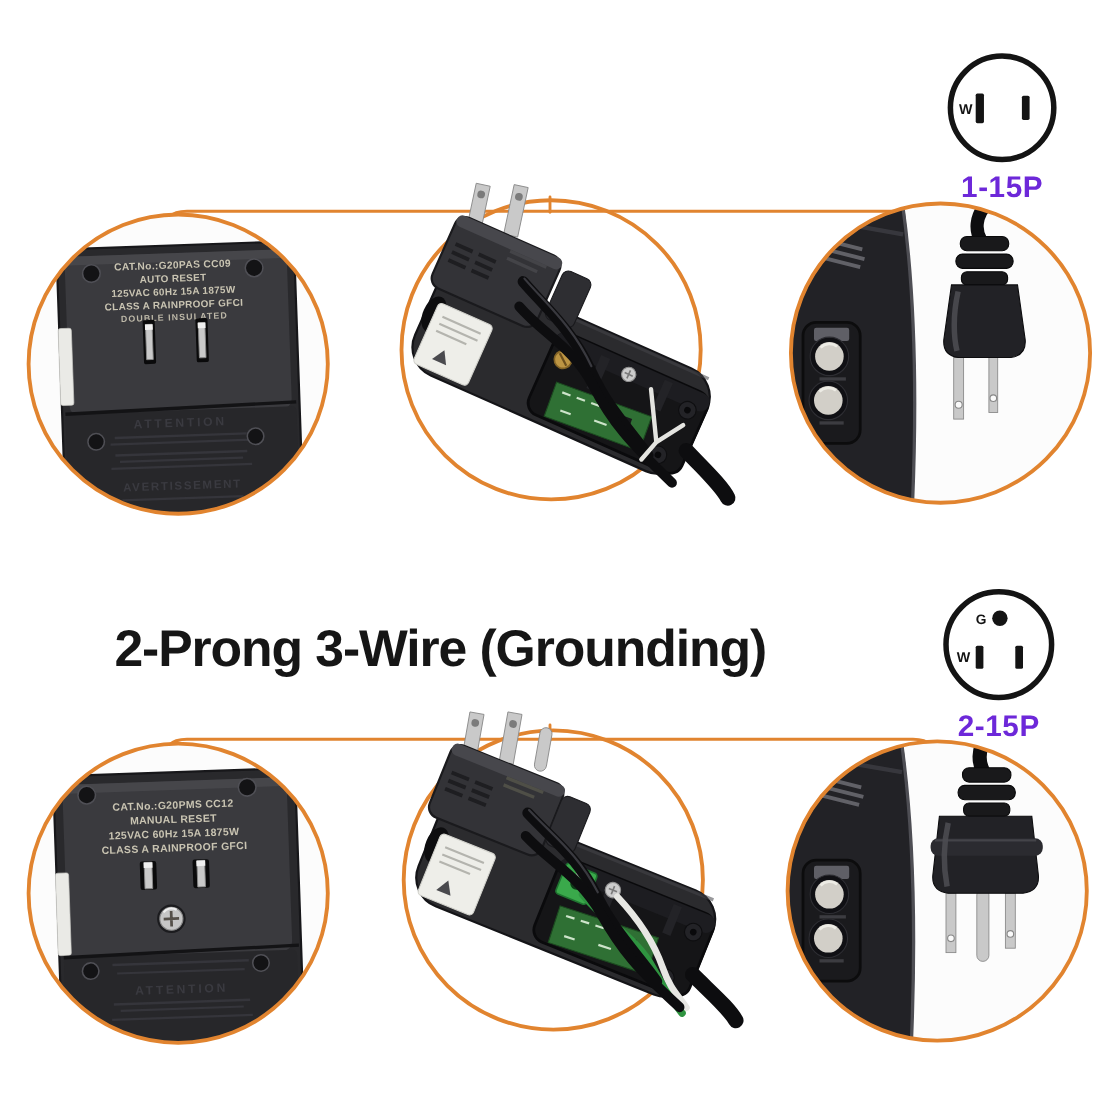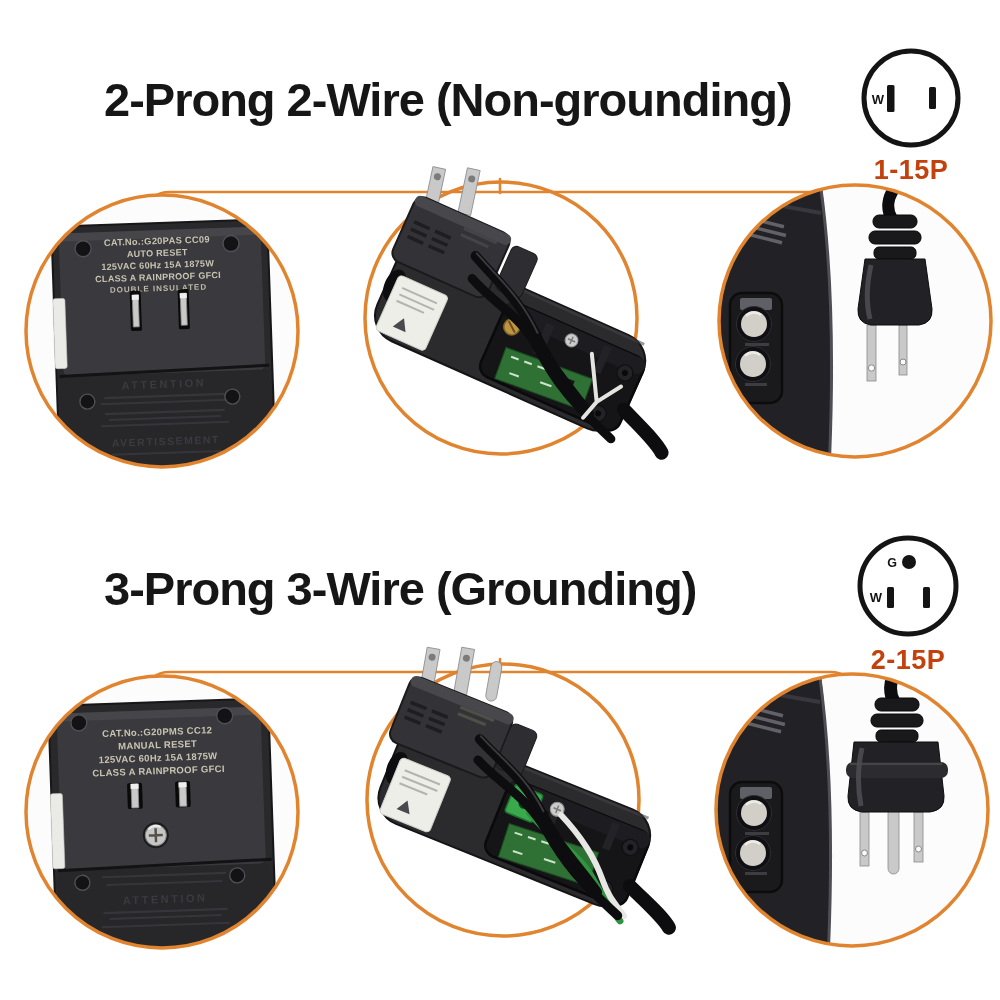--- a/index.html
+++ b/index.html
@@ -2,21 +2,21 @@
 <html style="--accent_orange: #E1842F; --heading: #161616; --device_body: #2B2B2E; --pcb_green: #2F7034; --terminal_green: #3AA94B;"><head>
 <meta charset="utf-8">
 <style>
   html,body{margin:0;padding:0;background:#ffffff;}
   #canvas{position:relative;width:1000px;height:1000px;background:#ffffff;overflow:hidden;
           font-family:"Liberation Sans", sans-serif;}
   .section{position:absolute;inset:0;}
   .heading{position:absolute;left:104px;font-size:47px;font-weight:700;letter-spacing:-1px;
            color:#161616;white-space:nowrap;}
   .nema-code{position:absolute;width:126px;text-align:center;font-size:27px;font-weight:600;
-             color:#c2410c;letter-spacing:.5px;}
+             color:#6d28d9;letter-spacing:.5px;}
   svg.photo{position:absolute;overflow:visible;}
   svg.bracket{position:absolute;left:0;width:1000px;height:60px;}
   .bracket-path{fill:none;stroke:var(--accent_orange,#E1842F);stroke-width:2.6px;stroke-linecap:round;}
   .ring{fill:none;stroke:var(--accent_orange,#E1842F);stroke-width:3.5px;}
   .nema-stroke{fill:none;stroke:#141414;stroke-width:5px;}
   .nema-slot{fill:#141414;}
   .nema-letter{font:700 13px "Liberation Sans",sans-serif;fill:#141414;text-anchor:middle;}
   .devlabel{font:700 9px "Liberation Sans",sans-serif;fill:#C9C4B2;letter-spacing:.3px;text-anchor:middle;}
   .devlabel-sm{font:700 8px "Liberation Sans",sans-serif;fill:#BDB8A8;letter-spacing:1px;text-anchor:middle;}
   .emboss{font:700 11px "Liberation Sans",sans-serif;fill:#3A3A40;letter-spacing:2.5px;text-anchor:middle;}
@@ -28,21 +28,20 @@
   .wire-black{fill:none;stroke:#0D0D0F;stroke-linecap:round;}
   .wire-hl{fill:none;stroke:#45454B;stroke-linecap:round;opacity:.8;}
 </style>
 </head>
 <body>
 
 <div id="canvas">
 
   <div class="section">
 
-    <div class="heading" style="top:72px;">2-Prong 2-Wire (Non-grounding)</div>
 
     <svg width="126" height="130" style="position:absolute;left:848px;top:36px;">
       <circle cx="63" cy="62" r="47" class="nema-stroke"></circle>
       <rect x="39" y="49" width="7.5" height="27" rx="1.5" class="nema-slot"></rect>
       <rect x="81" y="51" width="7" height="22" rx="1.5" class="nema-slot"></rect>
       <text x="30" y="68" class="nema-letter">W</text>
     </svg>
     <div class="nema-code" style="left:848px;top:155px;">1-15P</div>
 
     <svg class="bracket" style="top:170px;">
@@ -204,21 +203,21 @@
           <path d="M170,98 L230,98 L237,148 Q238,162 224,164 L176,164 Q162,162 163,148 Z" fill="#222226" stroke="#0D0D0F"></path>
           <path d="M176,104 C171,126 172,146 175,158" stroke="#4B4B51" stroke-width="5" fill="none" opacity=".9"></path>
         </g>
       </g>
       <circle cx="160" cy="160" r="136" class="ring"></circle>
     </svg>
   </div>
 
   <div class="section">
 
-    <div class="heading" style="top:561px;">3-Prong 3-Wire (Grounding)</div>
+    <div class="heading" style="top:561px;">2-Prong 3-Wire (Grounding)</div>
 
     <svg width="126" height="130" style="position:absolute;left:845px;top:524px;">
       <circle cx="63" cy="62" r="48" class="nema-stroke"></circle>
       <circle cx="64" cy="38" r="7" fill="#141414"></circle>
       <text x="47" y="43" class="nema-letter" style="font-size:12.5px">G</text>
       <rect x="42" y="63" width="7" height="21" rx="1.5" class="nema-slot"></rect>
       <rect x="78" y="63" width="7" height="21" rx="1.5" class="nema-slot"></rect>
       <text x="31" y="78" class="nema-letter">W</text>
     </svg>
     <div class="nema-code" style="left:845px;top:645px;">2-15P</div>

